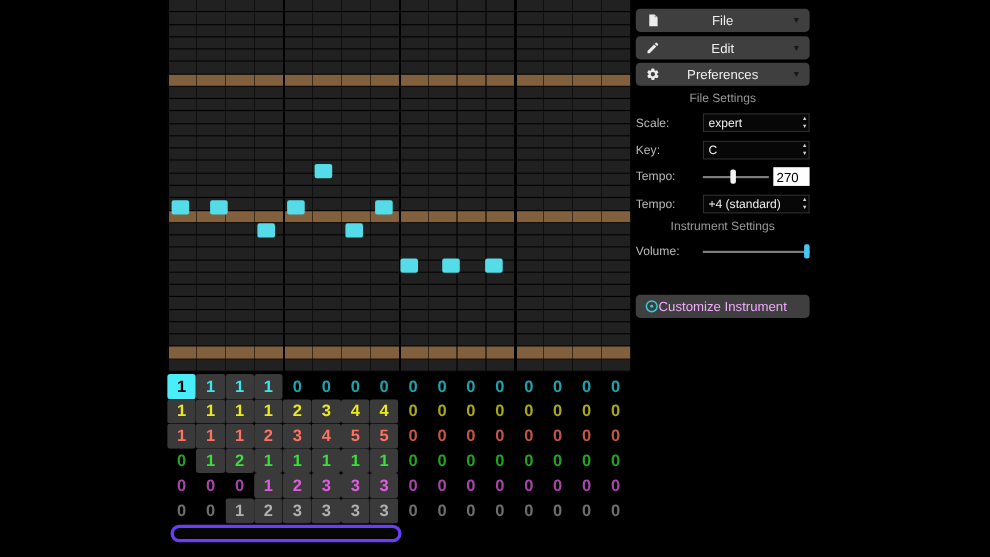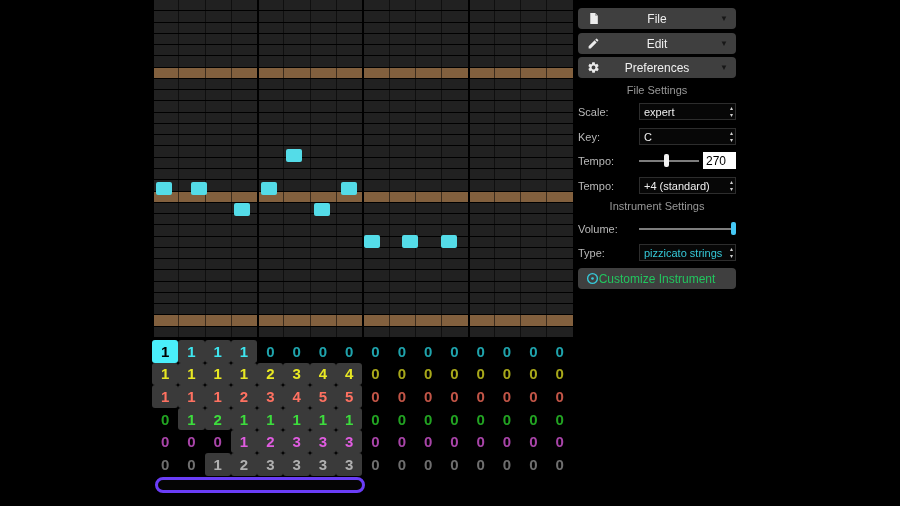--- a/index.html
+++ b/index.html
@@ -309,35 +309,25 @@
     <div class="setting-row" style="top:220px">
       <span class="setting-label">Volume:</span>
       <div class="ctrl">
         <div class="slider">
           <div class="strack"></div>
           <div class="thumb" style="left: 95%; background: rgb(69, 200, 245);"></div>
         </div>
       </div>
     </div>
 
-    <div class="setting-row" style="top:244px">
-      <span class="setting-label">Type:</span>
-      <div class="dropdown">
-        <span style="color: rgb(54, 201, 217);">pizzicato strings</span>
-        <span class="spin">
-            <span>▴</span>
-            <span>▾</span>
-          </span>
-      </div>
-    </div>
 
     <div class="customize-btn" style="top:268px">
       <span class="icon">
         <svg viewBox="0 0 24 24" width="13" height="13">
             <circle cx="12" cy="12" r="9" fill="none" stroke="#36c9d9" stroke-width="2.5"></circle>
             <circle cx="12" cy="12" r="2.5" fill="#36c9d9"></circle>
           </svg>
       </span>
-      <span style="color: #22c55e;">Customize Instrument</span>
+      <span style="color: #f0abfc;">Customize Instrument</span>
     </div>
 
   </div>
 </div>
 
 </body></html>

